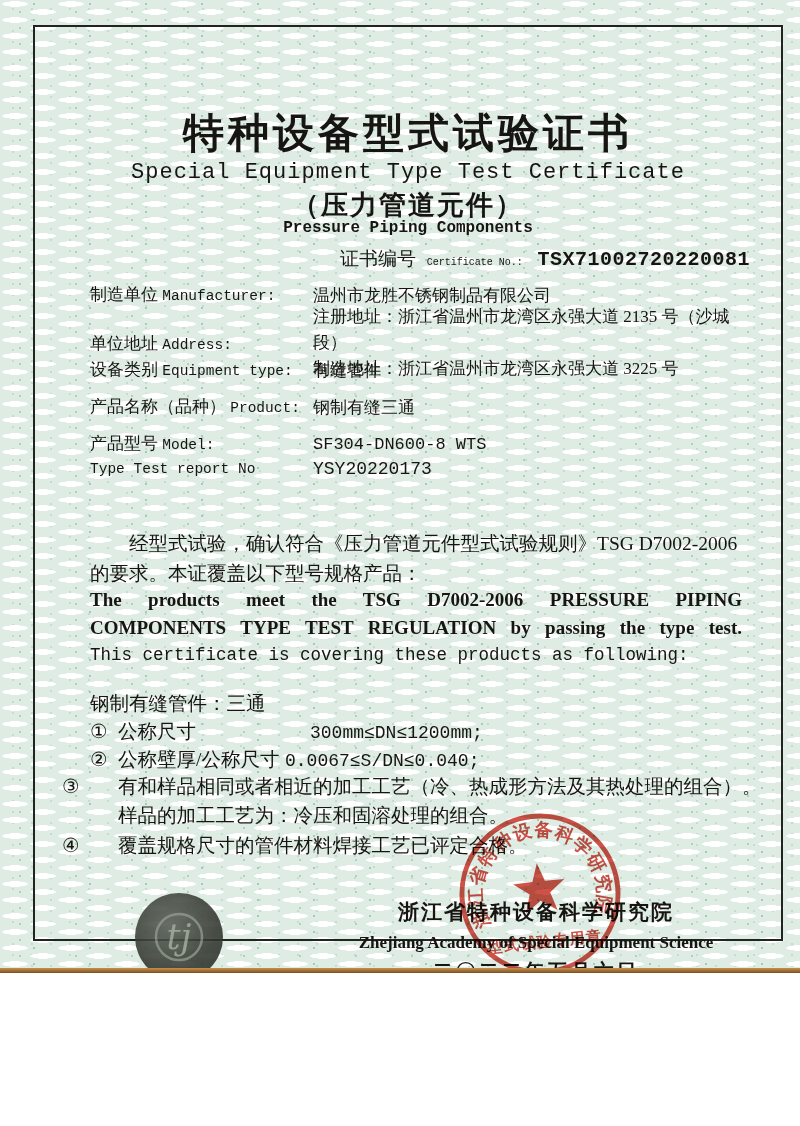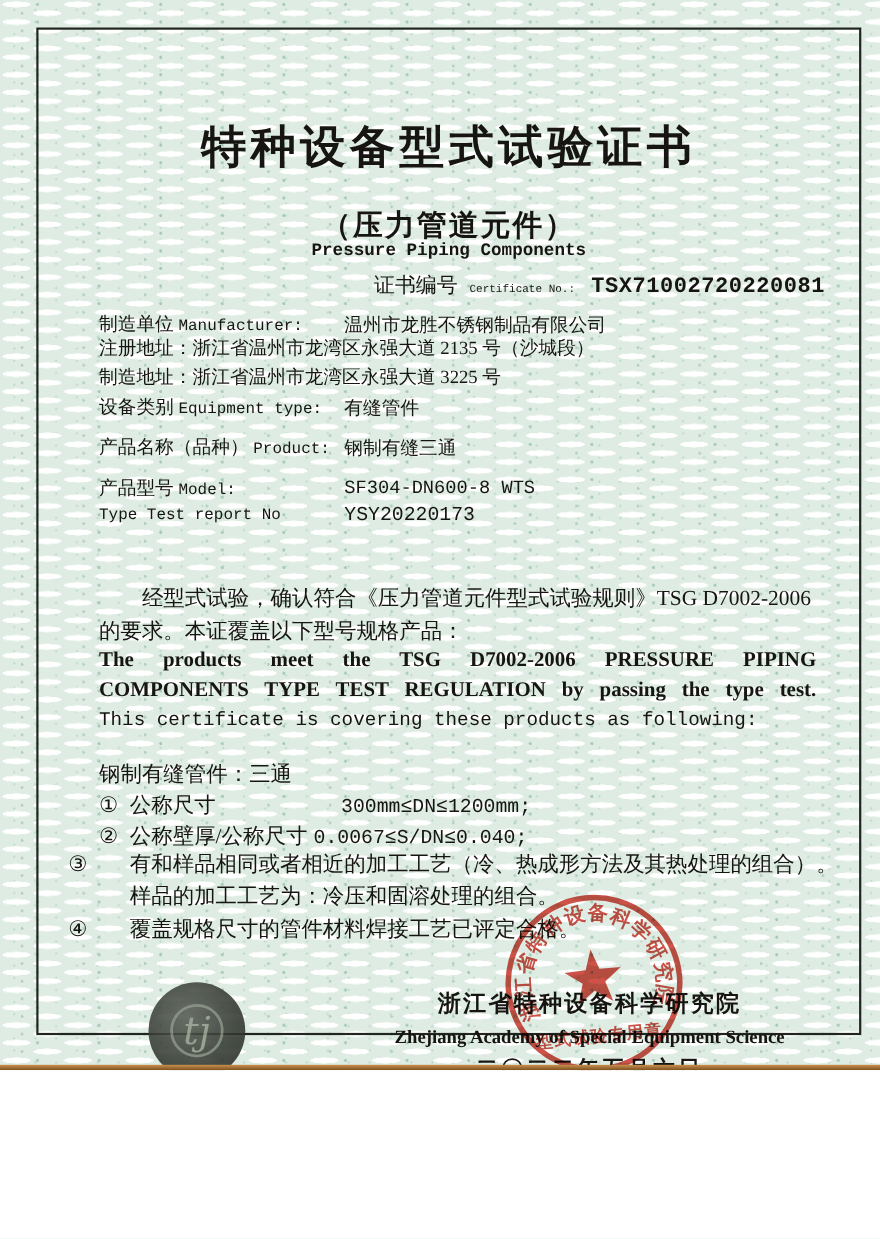--- a/index.html
+++ b/index.html
@@ -67,38 +67,43 @@
          transform:rotate(-6deg);opacity:.87;mix-blend-mode:multiply;}
   .emblem{position:absolute;left:132px;top:890px;width:94px;height:94px;opacity:.95;}
 </style>
 </head>
 <body>
 
 <div class="page">
   <div class="frame"></div>
 
   <div class="centered title-cn">特种设备型式试验证书</div>
+  <div class="centered title-en mono">Special Equipment Type Test Certificate</div>
   <div class="centered sub-cn">（压力管道元件）</div>
   <div class="centered sub-en mono">Pressure Piping Components</div>
 
   <div class="abs certline">
     <span class="lab-cn">证书编号</span>
     <span class="lab-en mono">Certificate No.:</span>
     <span class="cert-val mono">TSX71002720220081</span>
   </div>
 
   <div class="row" style="top:283px">
     <div class="lbl">
       <span>制造单位</span>
       <span class="en">Manufacturer:</span>
     </div>
     <div class="val">温州市龙胜不锈钢制品有限公司</div>
   </div>
 
   <div class="row vcenter" style="top:304px">
+    <div class="lbl">
+      <span>单位地址</span>
+      <span class="en">Address:</span>
+    </div>
     <div class="val">
       <div>注册地址：浙江省温州市龙湾区永强大道 2135 号（沙城段）</div>
       <div>制造地址：浙江省温州市龙湾区永强大道 3225 号</div>
     </div>
   </div>
 
   <div class="row" style="top:358px">
     <div class="lbl">
       <span>设备类别</span>
       <span class="en">Equipment type:</span>

